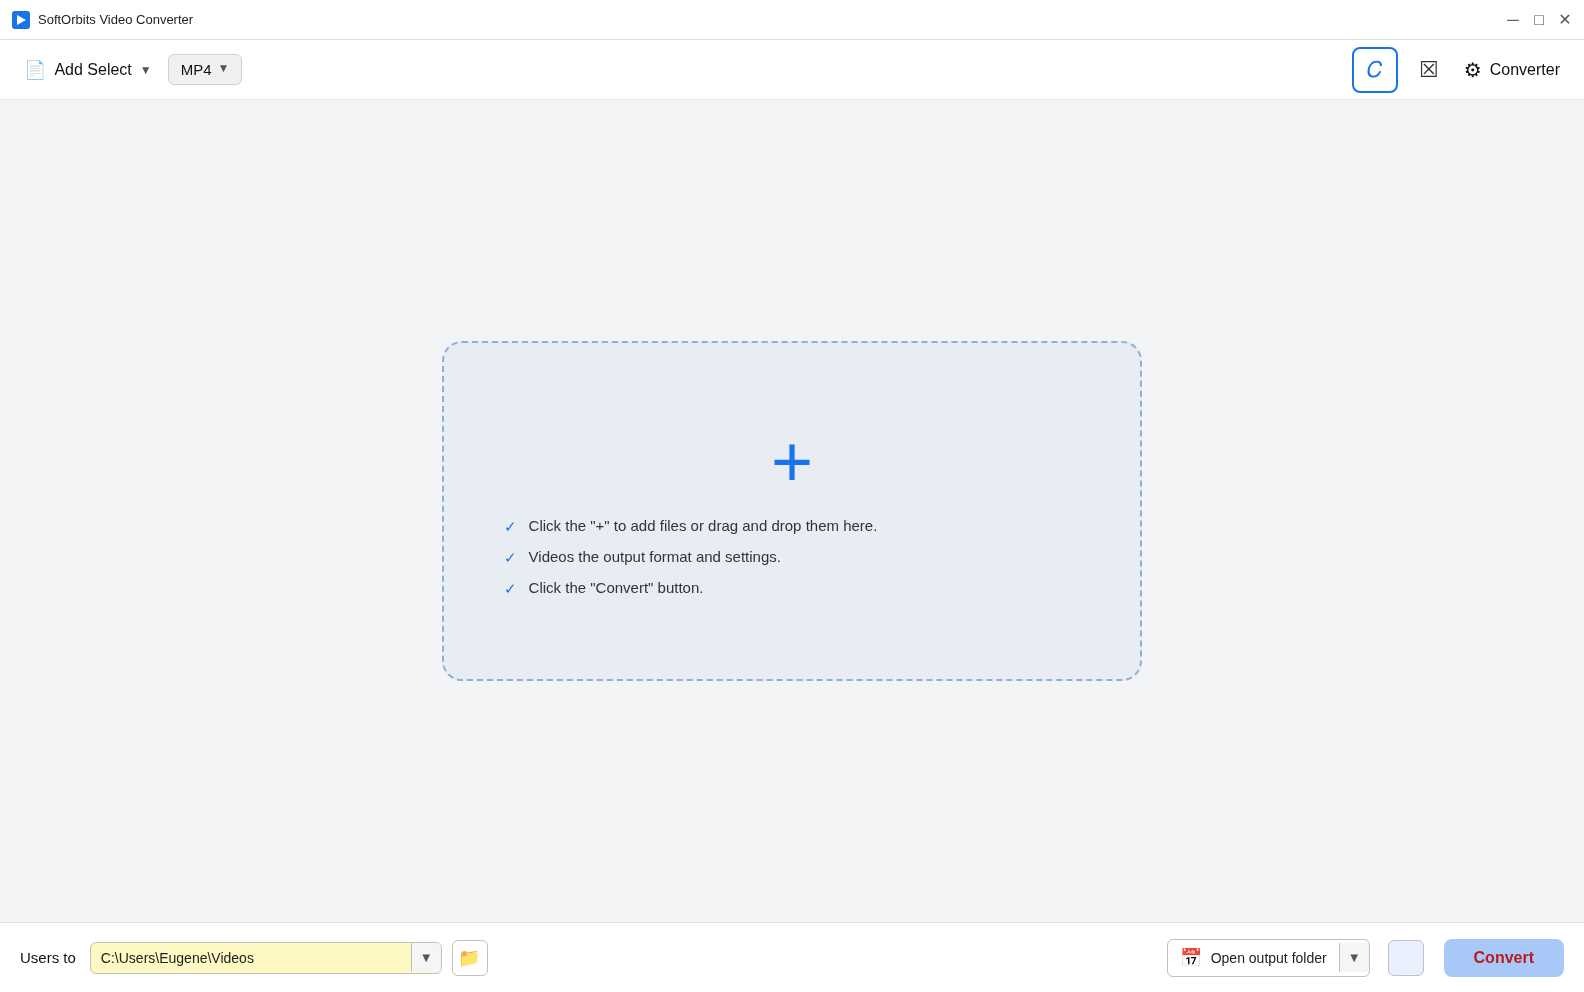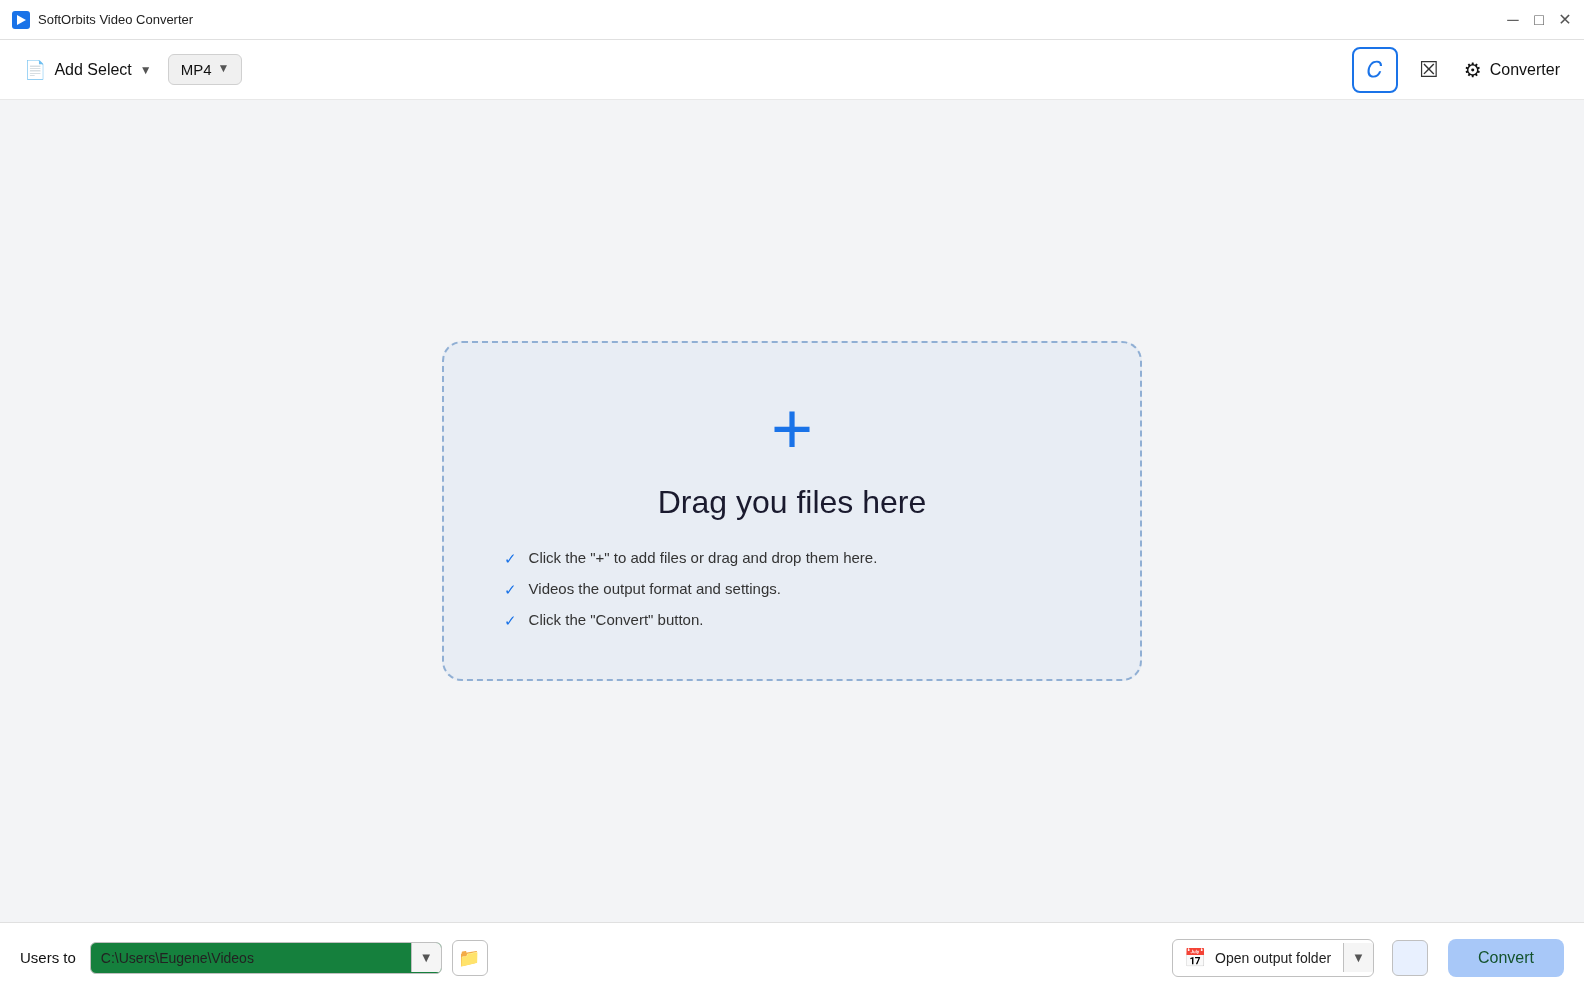--- a/index.html
+++ b/index.html
@@ -221,21 +221,21 @@
       color: #111;
       white-space: nowrap;
       margin-right: 4px;
     }
 
     .save-path-wrapper {
       display: flex;
       align-items: center;
       border: 1px solid #c0c0c0;
       border-radius: 6px;
-      background: #15803d;
+      background: #fef9c3;
       overflow: hidden;
     }
 
     .save-path-input {
       border: none;
       outline: none;
       font-size: 14px;
       color: #222;
       padding: 7px 10px;
       width: 320px;
@@ -319,26 +319,26 @@
       align-items: center;
       justify-content: center;
       cursor: pointer;
       color: #1a73e8;
       font-size: 18px;
       margin-left: 8px;
     }
 
     .convert-btn {
       background: #a8c8f8;
-      color: #14532d;
+      color: #b91c1c;
       border: none;
       border-radius: 8px;
       padding: 10px 30px;
       font-size: 16px;
-      font-weight: 400;
+      font-weight: 700;
       cursor: pointer;
       margin-left: 10px;
     }
   </style>
 </head>
 <body>
 
 <div class="titlebar">
   <div class="titlebar-logo">
     <svg viewBox="0 0 18 18" fill="none">
@@ -378,21 +378,20 @@
 
   <button class="settings-btn">
     <span class="gear-icon">⚙</span>
     <span>Converter</span>
   </button>
 </div>
 
 <div class="main-content">
   <div class="drop-zone">
     <div class="drop-plus">+</div>
-    <div class="drop-title">Drag you files here</div>
     <ul class="drop-hints">
       <li class="drop-hint">
         <span class="hint-check">✓</span>
         <span>Click the "+" to add files or drag and drop them here.</span>
       </li>
       <li class="drop-hint">
         <span class="hint-check">✓</span>
         <span>Videos the output format and settings.</span>
       </li>
       <li class="drop-hint">

